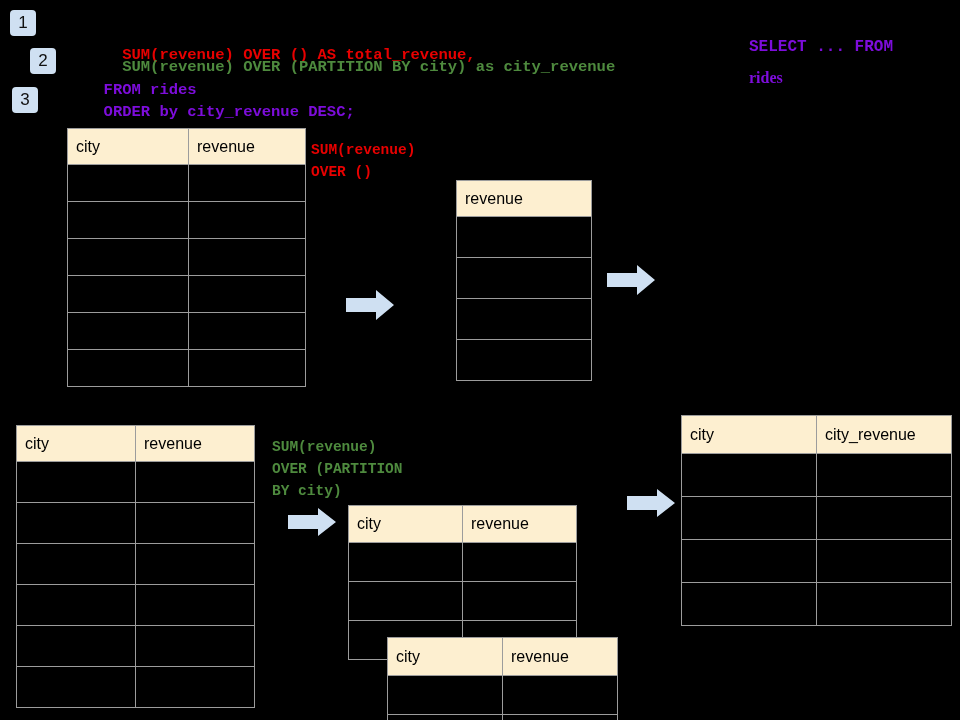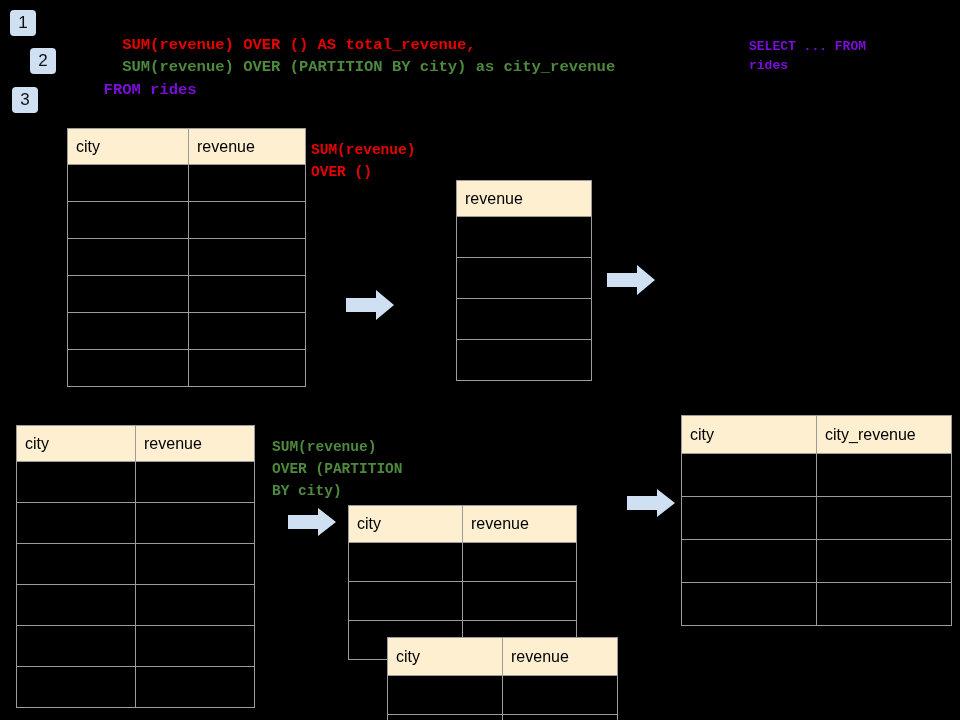--- a/index.html
+++ b/index.html
@@ -34,40 +34,40 @@
   .code {
     position: absolute;
     font-family: "Liberation Mono", monospace;
     font-size: 15.5px;
     line-height: 22px;
     white-space: pre;
     letter-spacing: 0px;
     font-weight: bold;
   }
   .c-purple { color: #7d0ddb; }
-  .c-red    { color: #e80000; }
+  .c-red    { color: #e80000; margin-top: 10px; }
   .c-green  { color: #4e8a3e; text-align: center; }
 
   
   .annot {
     position: absolute;
     font-family: "Liberation Mono", monospace;
     font-size: 14.5px;
     line-height: 22px;
     font-weight: bold;
     white-space: pre;
   }
   .annot.red   { color: #e80000; }
   .annot.green { color: #4e8a3e; }
 
   
   .frag {
     position: absolute;
     font-family: "Liberation Mono", monospace;
-    font-size: 13px;
+    font-size: 16px;
     line-height: 18px;
     font-weight: bold;
     color: #7d0ddb;
     white-space: pre;
   }
 
   
   .tbl {
     position: absolute;
     border-collapse: collapse;
@@ -100,23 +100,24 @@
 
 <div id="stage">
 
   <div class="badge" style="left:10px; top:10px;">1</div>
   <div class="badge" style="left:30px; top:48px;">2</div>
   <div class="badge" style="left:12px; top:87px;">3</div>
 
   <div class="code c-red" style="left:85px; top:34px;">    SUM(revenue) OVER () AS total_revenue,</div>
   <div class="code c-green" style="left:85px; top:56px;">    SUM(revenue) OVER (PARTITION BY city) as city_revenue</div>
   <div class="code c-purple" style="left:85px; top:79px;text-align:center;">  FROM rides</div>
+  <div class="code c-purple" style="left:85px; top:101px;">  ORDER by city_revenue DESC;</div>
 
   <div class="frag" style="left:749px; top:38px;">SELECT ... FROM</div>
-  <div class="frag" style="left:749px; top:57px;">rides</div>
+  <div class="frag" style="left:749px; top:69px;font-family:Liberation Serif, serif;">rides</div>
 
   <div class="annot red" style="left:311px; top:139px;">SUM(revenue)
 OVER ()</div>
   <div class="annot green" style="left:272px; top:436px;">SUM(revenue)
 OVER (PARTITION
 BY city)</div>
 
   <table class="tbl" style="left:67px; top:128px; width:238px;">
     <colgroup>
         <col style="width:121px;">

